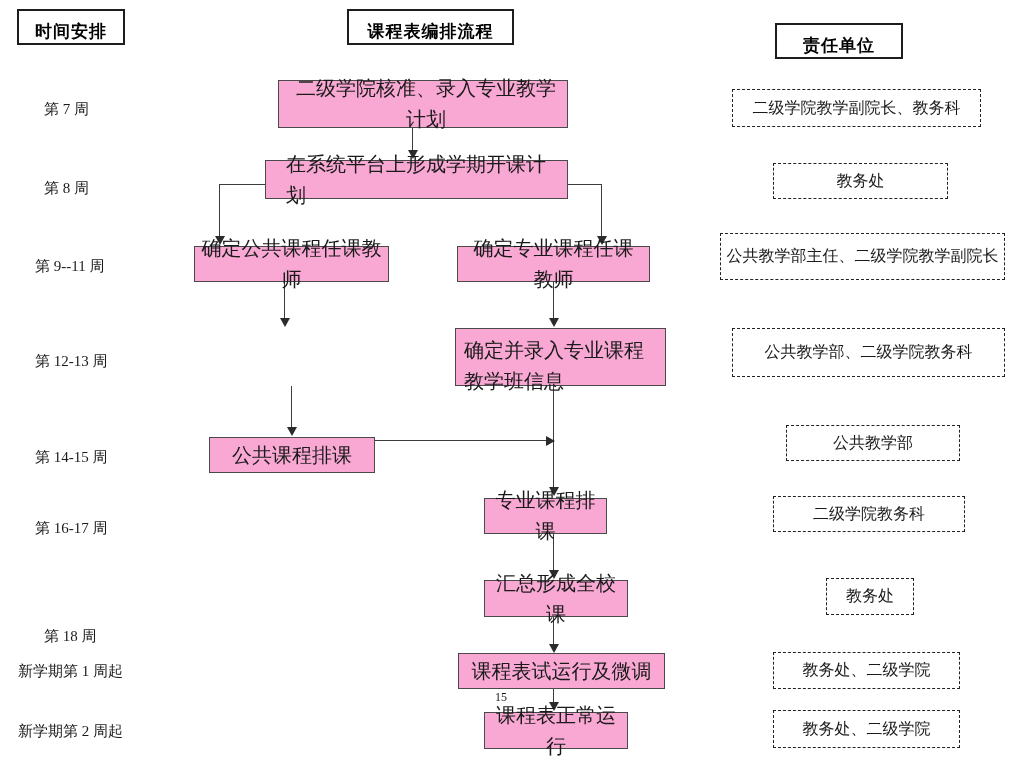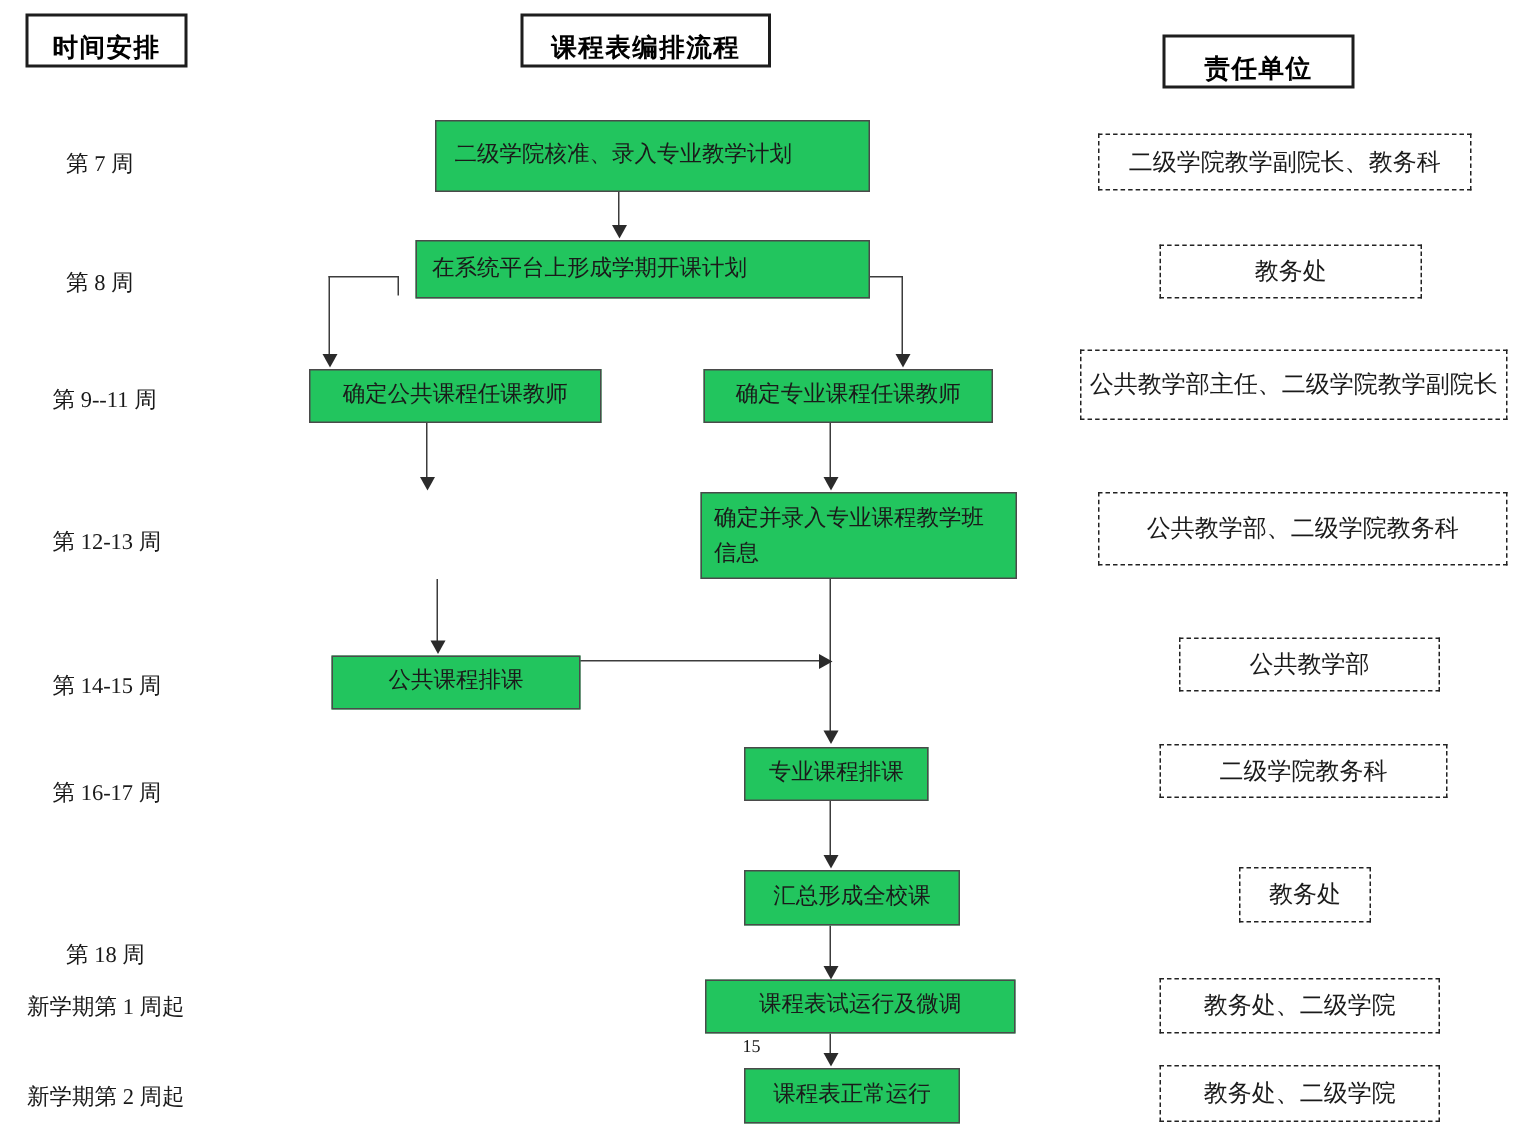--- a/index.html
+++ b/index.html
@@ -39,35 +39,34 @@
   .timelabel {
     font-size: 15px;
     color: #1a1a1a;
     white-space: nowrap;
     text-align: center;
   }
 
   
   .pbox {
     border: 1.5px solid #4a4a4a;
-    background: #22c55e;
+    background: #f9a8d4;
     display: flex;
     align-items: center;
     justify-content: center;
-    font-size: 15px;
+    font-size: 20px;
     line-height: 1.55;
     color: #1a1a1a;
     text-align: center;
     padding: 0 6px;
-    margin-left: 12px;
   }
   .pbox.left-align {
     justify-content: flex-start;
     text-align: left;
-    padding-left: 10px;
+    padding-left: 20px;
   }
   .pbox.two-line {
     align-items: flex-start;
     justify-content: flex-start;
     text-align: left;
     padding: 6px 8px;
   }
 
   
   .dbox {

